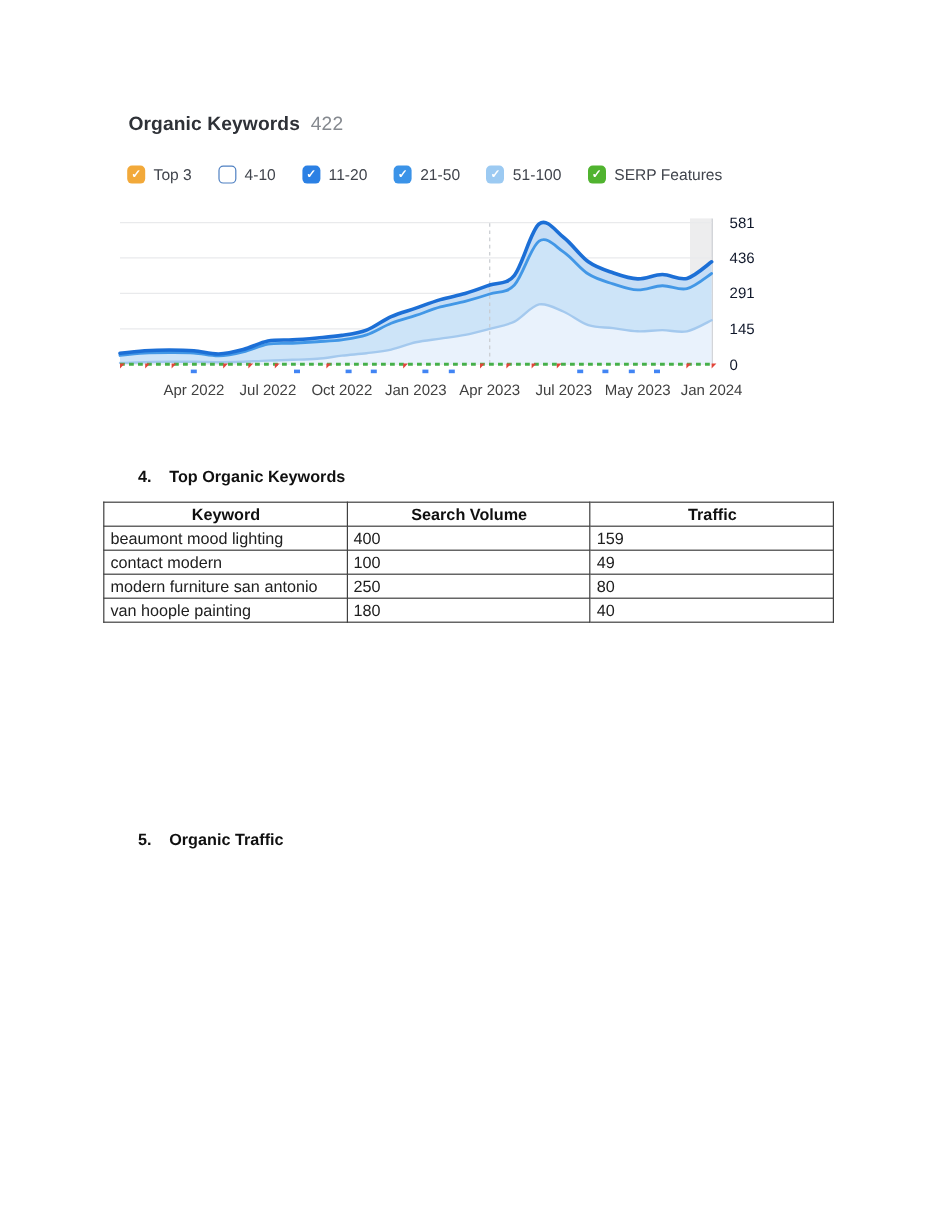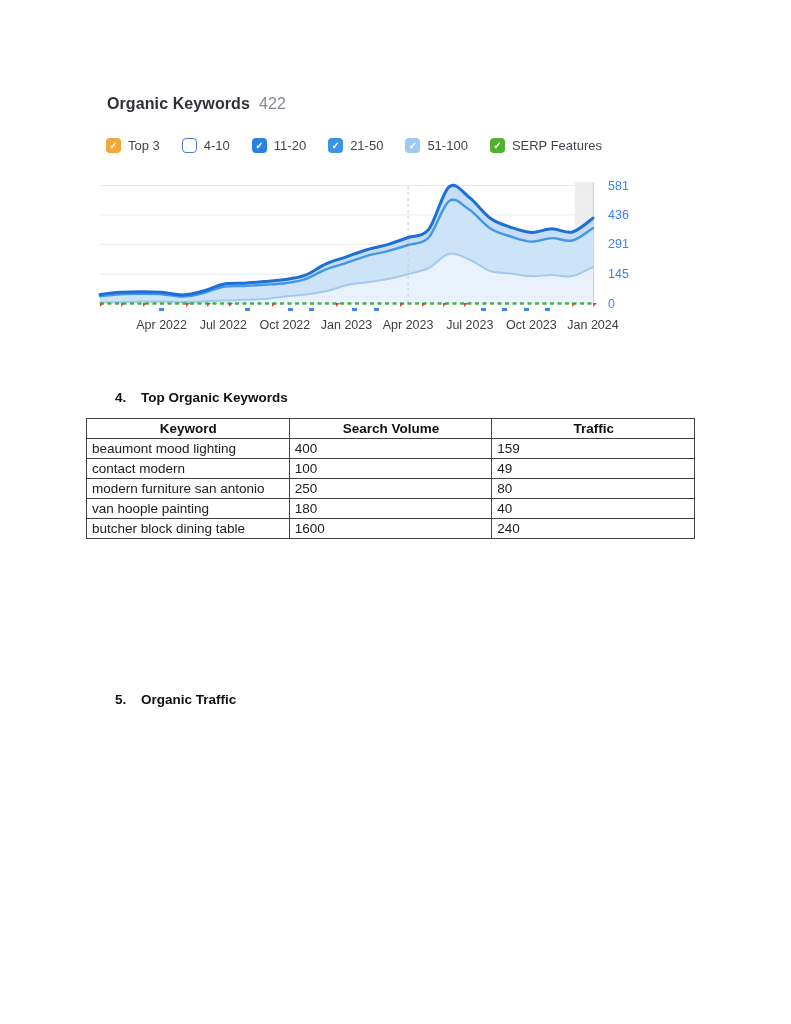--- a/index.html
+++ b/index.html
@@ -9,21 +9,21 @@
   
   .chart-title{position:absolute;left:107px;top:95px;font-size:16px;font-weight:700;color:#2e3137;letter-spacing:.1px;}
   .chart-title .total{margin-left:9px;font-weight:400;color:#85898f;}
   .legend{position:absolute;left:106px;top:138px;display:flex;gap:22px;align-items:center;}
   .legend-item{display:flex;align-items:center;gap:7px;font-size:13px;color:#41454d;cursor:default;}
   .cb{width:15px;height:15px;border-radius:4px;box-sizing:border-box;display:flex;align-items:center;justify-content:center;flex:0 0 auto;}
   .cb .check{color:#fff;font-size:10px;font-weight:700;line-height:1;}
 
   .chart-area{position:absolute;left:100px;top:182px;width:660px;height:160px;}
   .chart-area svg{position:absolute;left:0;top:0;overflow:visible;}
-  .ylabel{position:absolute;left:508px;width:44px;font-size:12.5px;color:#3b82f6;line-height:16px;}
+  .ylabel{position:absolute;left:508px;width:44px;font-size:12.5px;color:#0f172a;line-height:16px;}
   .xlabel{position:absolute;top:136px;font-size:12.5px;color:#404040;white-space:nowrap;transform:translateX(-50%);}
 
   .marker{position:absolute;}
   .flag{width:9px;height:8px;background:#e2443a;border-radius:2px;position:relative;transform:translate(-50%,-62%);}
   .flag::after{content:"";position:absolute;left:0;bottom:-3px;width:0;height:0;
                border-top:4px solid #e2443a;border-right:4px solid transparent;}
   .gicon{width:11.5px;height:11.5px;border-radius:50%;position:relative;transform:translate(-50%,-50%);
          background:conic-gradient(from -45deg,#4285f4 0 90deg,#34a853 90deg 190deg,#fbbc05 190deg 270deg,#ea4335 270deg 360deg);}
   .gicon::after{content:"";position:absolute;inset:2.6px;background:#fff;border-radius:50%;z-index:1;}
   .gicon::before{content:"";position:absolute;right:0;top:4.5px;width:5px;height:2.6px;background:#4285f4;z-index:2;}
@@ -112,21 +112,21 @@
         <div class="ylabel" style="top: 84.1px;">145</div>
         <div class="ylabel" style="top: 113.5px;">0</div>
       </div>
     <div id="xlabels">
         <div class="xlabel" style="left: 61.6px;">Apr 2022</div>
         <div class="xlabel" style="left: 123.3px;">Jul 2022</div>
         <div class="xlabel" style="left: 184.9px;">Oct 2022</div>
         <div class="xlabel" style="left: 246.5px;">Jan 2023</div>
         <div class="xlabel" style="left: 308.1px;">Apr 2023</div>
         <div class="xlabel" style="left: 369.8px;">Jul 2023</div>
-        <div class="xlabel" style="left: 431.4px;">Oct 2023</div>
+        <div class="xlabel" style="left: 431.4px;">May 2023</div>
         <div class="xlabel" style="left: 493px;">Jan 2024</div>
       </div>
   </div>
 
   <div class="sec" id="sec4">
     <span class="num">4.</span>
     <span>Top Organic Keywords</span>
   </div>
 
   <table class="kw" id="kw-table">
@@ -151,25 +151,20 @@
         <tr>
           <td>modern furniture san antonio</td>
           <td>250</td>
           <td>80</td>
         </tr>
         <tr>
           <td>van hoople painting</td>
           <td>180</td>
           <td>40</td>
         </tr>
-        <tr>
-          <td>butcher block dining table</td>
-          <td>1600</td>
-          <td>240</td>
-        </tr>
       </tbody>
     </table>
 
   <div class="sec" id="sec5">
     <span class="num">5.</span>
     <span>Organic Traffic</span>
   </div>
 
 </div>
 

